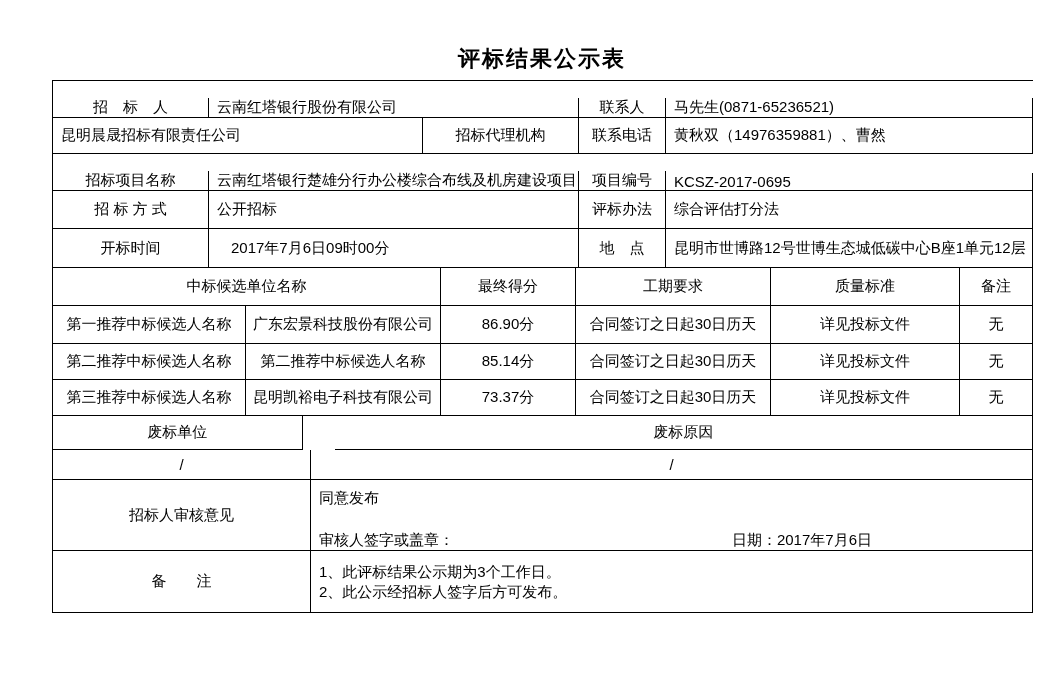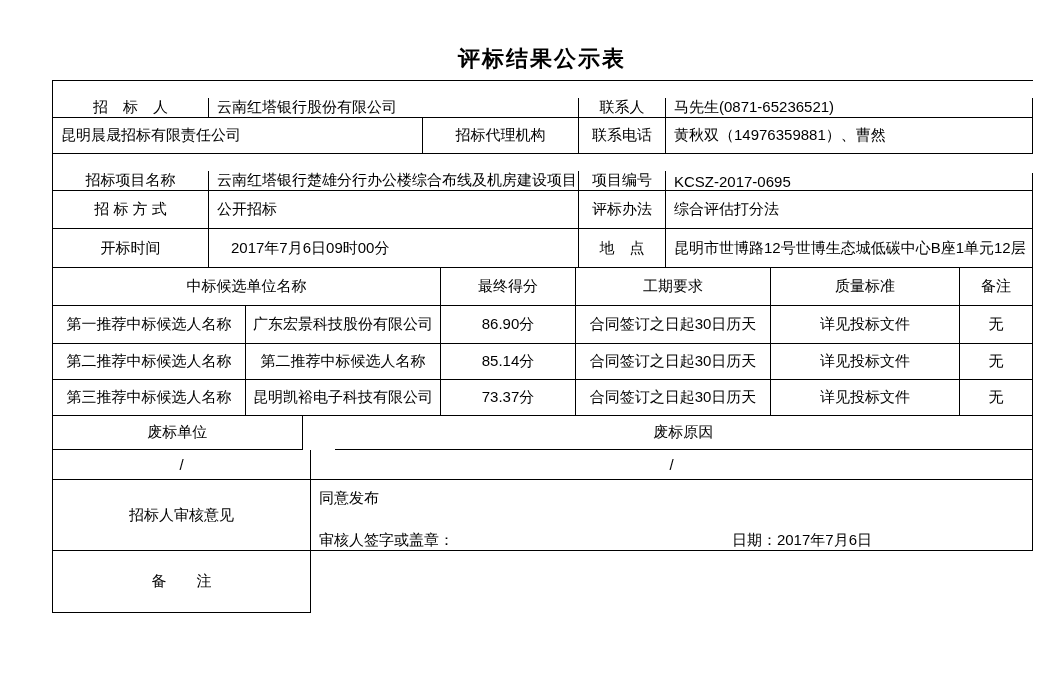--- a/index.html
+++ b/index.html
@@ -142,16 +142,20 @@
         <div>同意发布</div>
         <div class="review-bottom">
           <span>审核人签字或盖章：</span>
           <span class="review-date">日期：2017年7月6日</span>
         </div>
       </div>
     </div>
 
     <div class="row h62">
       <div class="cell w258">备　　注</div>
+      <div class="cell w722 notes-content">
+        <div>1、此评标结果公示期为3个工作日。</div>
+        <div>2、此公示经招标人签字后方可发布。</div>
+      </div>
     </div>
 
   </div>
 </div>
 
 </body></html>

